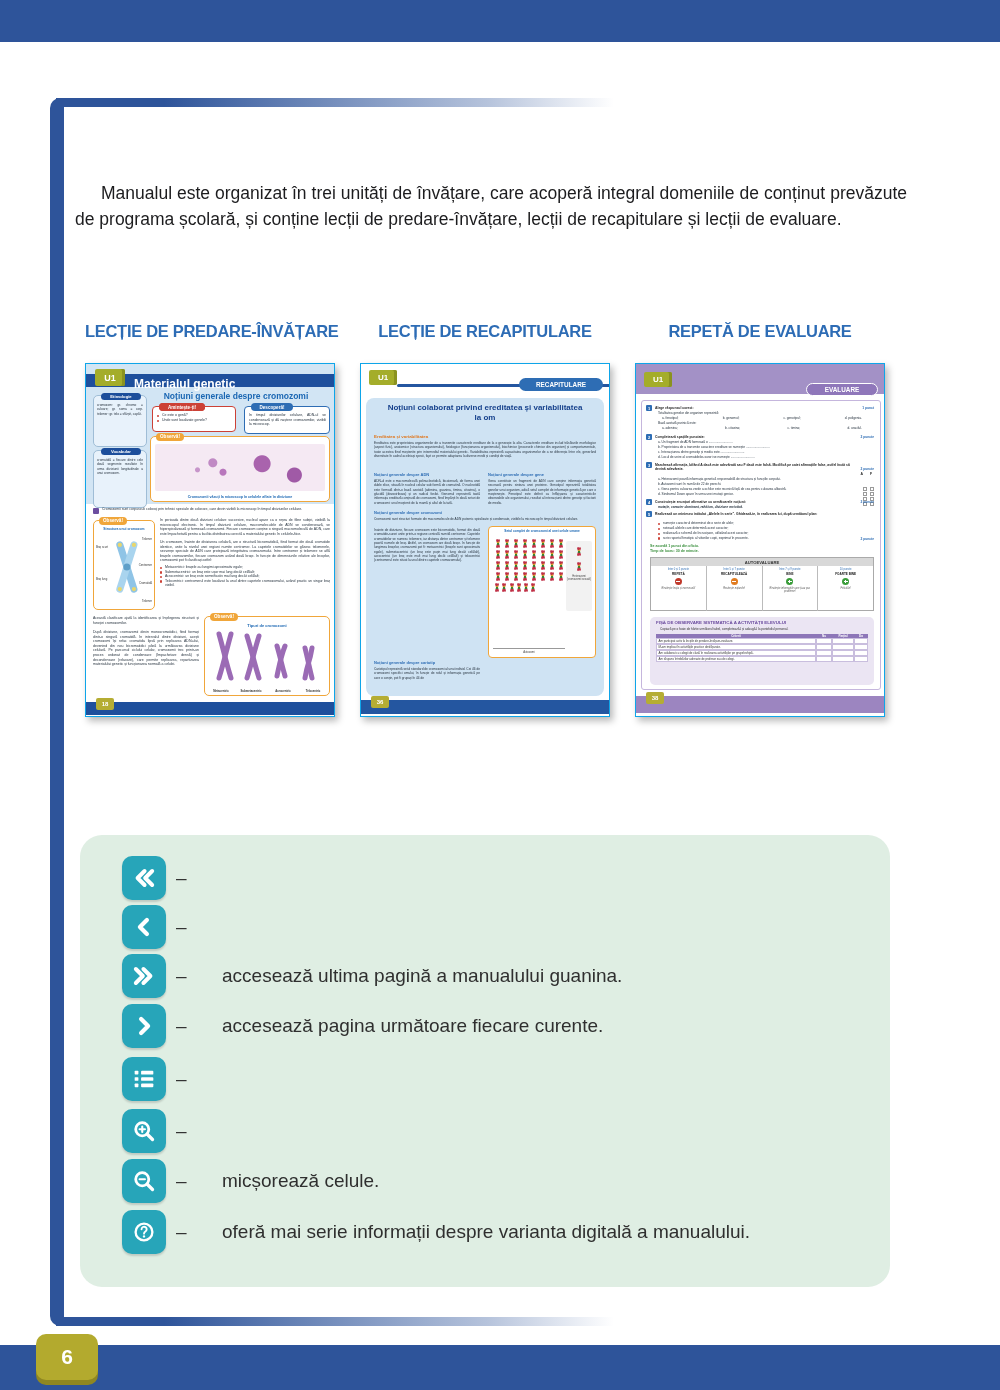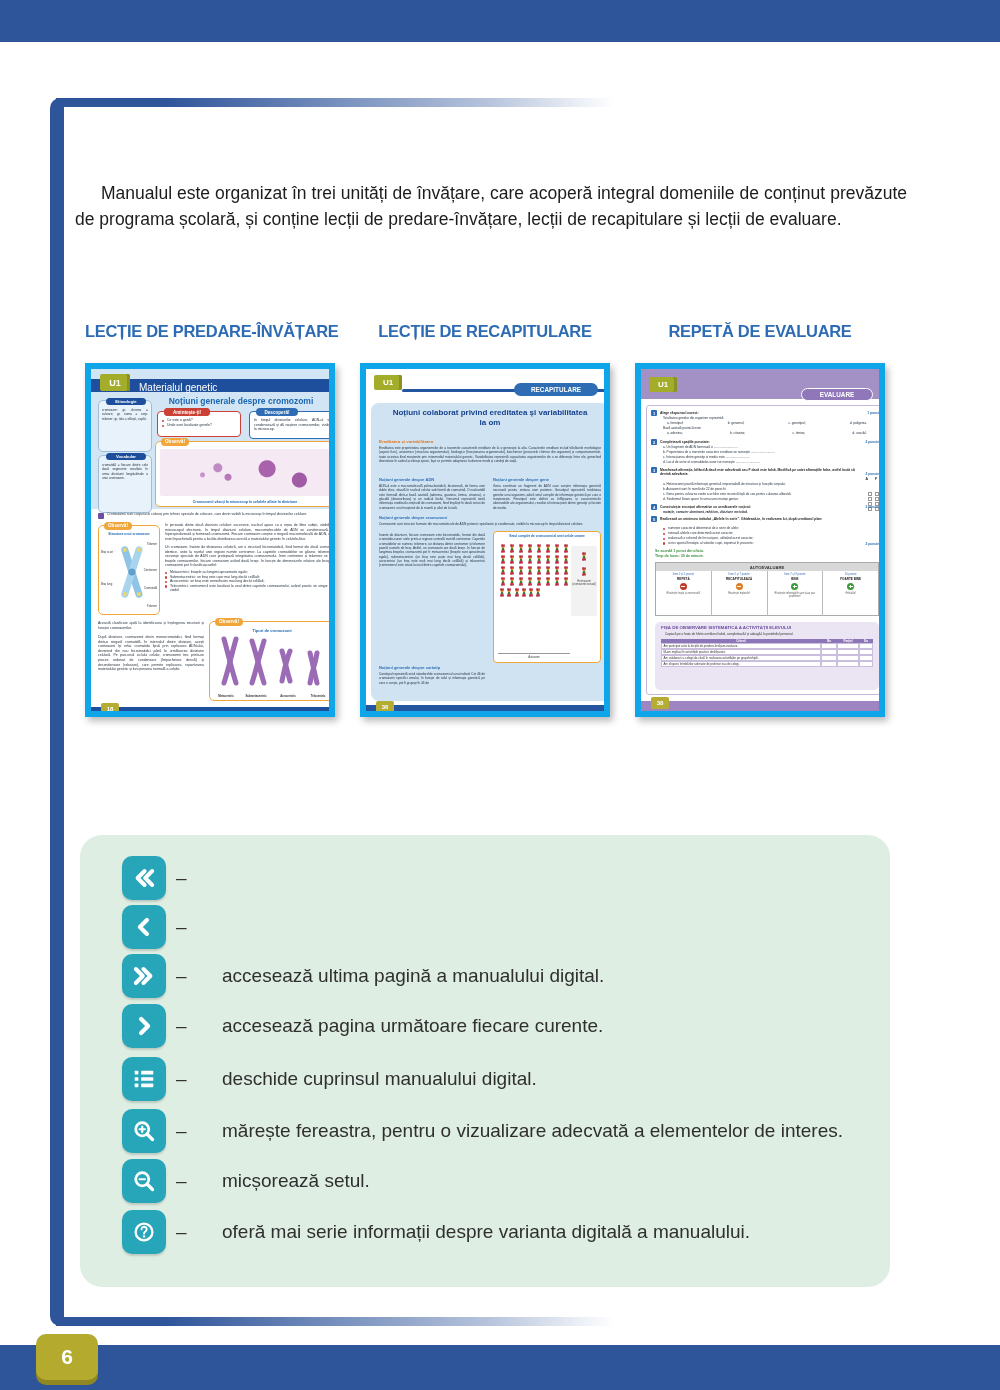--- a/index.html
+++ b/index.html
@@ -19,21 +19,21 @@
            color:#fff;font-weight:bold;font-size:21px}
 
   
   .intro{left:75px;top:180px;width:832px;font-size:17.5px;line-height:1.5;color:#1c1c1e;text-indent:26px;text-align:justify}
 
   
   .colhead{top:322px;width:250px;text-align:center;font-weight:bold;font-size:16.5px;
            color:#2d6cb5;letter-spacing:-.3px;white-space:nowrap}
 
   
-  .thumb{position:absolute;top:363px;width:250px;height:354px;background:#fff;border:6px solid #0ea5e9;
+  .thumb{position:absolute;top:363px;width:250px;height:354px;background:#fff;border:1px solid #0ea5e9;
          box-shadow:3px 4px 7px rgba(0,0,0,.28);overflow:hidden}
   .t1{left:85px}.t2{left:360px}.t3{left:635px}
   .u1{position:absolute;background:#a4ad2a;color:#fff;font-weight:bold;display:flex;align-items:center;
       justify-content:center;border-radius:2px;box-shadow:inset -3px 0 0 #8a9220}
   .minifoot{position:absolute;left:0;right:0}
   .pgnum{position:absolute;background:#b5ad33;color:#fff;font-weight:bold;font-size:6px;border-radius:2px;
          display:flex;align-items:center;justify-content:center}
   .tiny{font-size:3.5px;line-height:1.32;color:#26323e;text-align:justify}
   .tiny2{font-size:3.2px;line-height:1.35;color:#26323e;text-align:justify}
   .bh{color:#1b67b3;font-weight:bold}
@@ -103,21 +103,21 @@
   <div class="abs intro">Manualul este organizat în trei unități de învățare, care acoperă integral domeniile de conținut prevăzute de programa școlară, și conține lecții de predare-învățare, lecții de recapitulare și lecții de evaluare.</div>
 
   <div class="abs colhead" style="left:85px">LECȚIE DE PREDARE-ÎNVĂȚARE</div>
   <div class="abs colhead" style="left:360px">LECȚIE DE RECAPITULARE</div>
   <div class="abs colhead" style="left:635px">REPETĂ DE EVALUARE</div>
 
   <div class="thumb t1">
     <div class="abs" style="left:0;top:0;right:0;height:140px;background:#d2e5f4"></div>
     <div class="abs" style="left:0;top:10px;right:0;height:13px;background:#1e4f9c"></div>
     <div class="u1" style="left:9px;top:5px;width:30px;height:17px;font-size:9px">U1</div>
-    <div class="abs" style="left:48px;top:12.5px;font-size:10px;font-weight:normal;color:#fff">Materialul genetic</div>
+    <div class="abs" style="left:48px;top:12.5px;font-size:12px;font-weight:bold;color:#fff">Materialul genetic</div>
     <div class="abs" style="left:60px;top:27px;width:180px;text-align:center;font-size:8.5px;font-weight:bold;color:#1b67b3">Noțiuni generale despre cromozomi</div>
 
     <div class="abs" style="left:7px;top:31px;width:54px;height:52px;background:#e8f2fb;border:.5px solid #9fbdd6;border-radius:5px">
       <div class="pill" style="position:absolute;top:-3px;left:7px;width:40px;height:7px;background:#1c4e9b;font-size:4.2px">Etimologie</div>
       <div class="tiny2" style="position:absolute;left:3px;top:7px;right:3px">cromozom: gr. chromo = culoare; gr. soma = corp. telomer: gr. telo = sfârșit, capăt.</div>
     </div>
     <div class="abs" style="left:7px;top:86px;width:54px;height:58px;background:#e8f2fb;border:.5px solid #9fbdd6;border-radius:5px">
       <div class="pill" style="position:absolute;top:-3px;left:7px;width:40px;height:7px;background:#1c4e9b;font-size:4.2px">Vocabular</div>
       <div class="tiny2" style="position:absolute;left:3px;top:7px;right:3px">cromatidă = fiecare dintre cele două segmente rezultate în urma diviziunii longitudinale a unui cromozom.</div>
     </div>
@@ -455,21 +455,21 @@
   <div class="lrow" style="top:954px">
     <span class="licon">
       <svg viewBox="0 0 24 24">
           <g stroke="#fff" stroke-width="3.4" fill="none" stroke-linecap="round" stroke-linejoin="round">
             <path d="M11.5 6 L17.5 12 L11.5 18"></path>
             <path d="M5 6 L11 12 L5 18"></path>
           </g>
         </svg>
     </span>
     <span class="ldash">–</span>
-    <span class="ltext">accesează ultima pagină a manualului digital.</span>
+    <span class="ltext">accesează ultima pagină a manualului guanina.</span>
   </div>
 
   <div class="lrow" style="top:1004px">
     <span class="licon">
       <svg viewBox="0 0 24 24">
           <g stroke="#fff" stroke-width="3.6" fill="none" stroke-linecap="round" stroke-linejoin="round">
             <path d="M9.5 6 L15.5 12 L9.5 18"></path>
           </g>
         </svg>
     </span>
@@ -482,45 +482,43 @@
       <svg viewBox="0 0 24 24" fill="#fff">
           <rect x="4" y="5" width="3.2" height="3.2" rx=".6"></rect>
           <rect x="9.5" y="5" width="10.5" height="3.2" rx=".8"></rect>
           <rect x="4" y="10.4" width="3.2" height="3.2" rx=".6"></rect>
           <rect x="9.5" y="10.4" width="10.5" height="3.2" rx=".8"></rect>
           <rect x="4" y="15.8" width="3.2" height="3.2" rx=".6"></rect>
           <rect x="9.5" y="15.8" width="10.5" height="3.2" rx=".8"></rect>
         </svg>
     </span>
     <span class="ldash">–</span>
-    <span class="ltext">deschide cuprinsul manualului digital.</span>
   </div>
 
   <div class="lrow" style="top:1109px">
     <span class="licon">
       <svg viewBox="0 0 24 24" fill="none">
           <circle cx="10.5" cy="10.5" r="5.6" stroke="#fff" stroke-width="2.4"></circle>
           <path d="M14.8 14.8 L19.3 19.3" stroke="#fff" stroke-width="2.8" stroke-linecap="round"></path>
           <path d="M10.5 8.2 V12.8 M8.2 10.5 H12.8" stroke="#fff" stroke-width="1.8" stroke-linecap="round"></path>
         </svg>
     </span>
     <span class="ldash">–</span>
-    <span class="ltext">mărește fereastra, pentru o vizualizare adecvată a elementelor de interes.</span>
   </div>
 
   <div class="lrow" style="top:1159px">
     <span class="licon">
       <svg viewBox="0 0 24 24" fill="none">
           <circle cx="10.5" cy="10.5" r="5.6" stroke="#fff" stroke-width="2.4"></circle>
           <path d="M14.8 14.8 L19.3 19.3" stroke="#fff" stroke-width="2.8" stroke-linecap="round"></path>
           <path d="M8.2 10.5 H12.8" stroke="#fff" stroke-width="1.8" stroke-linecap="round"></path>
         </svg>
     </span>
     <span class="ldash">–</span>
-    <span class="ltext">micșorează setul.</span>
+    <span class="ltext">micșorează celule.</span>
   </div>
 
   <div class="lrow" style="top:1210px">
     <span class="licon">
       <svg viewBox="0 0 24 24" fill="none">
           <circle cx="12" cy="12" r="7.2" stroke="#fff" stroke-width="2"></circle>
           <path d="M9.9 9.6 a2.2 2.2 0 1 1 3.3 2 c-.8.5-1.2.9-1.2 1.8" stroke="#fff" stroke-width="1.6" stroke-linecap="round" fill="none"></path>
           <circle cx="12" cy="15.8" r="1" fill="#fff"></circle>
         </svg>
     </span>

